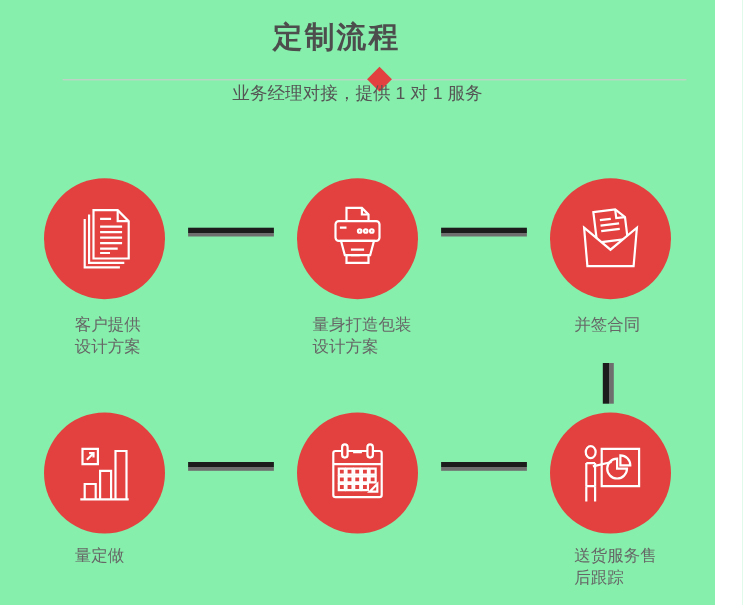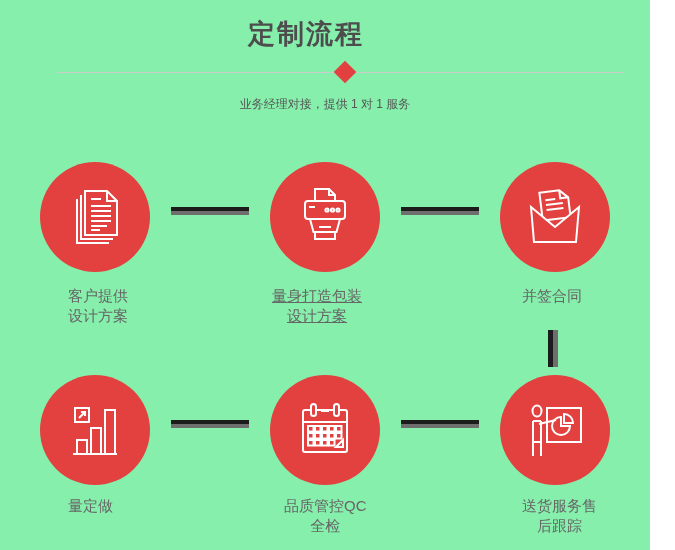--- a/index.html
+++ b/index.html
@@ -22,38 +22,37 @@
   }
   .divider{
     position:absolute;top:72px;left:57px;width:567px;height:1px;
     background:var(--divider-gray);
   }
   .diamond{
     position:absolute;top:64px;left:337px;width:16px;height:16px;
     background:var(--accent-red);transform:rotate(45deg);
   }
   .subtitle{
-    position:absolute;top:96px;left:0;right:0;
-    text-align:center;font-size:12px;color:var(--subtitle-gray);
+    position:absolute;top:75px;left:0;right:0;
+    text-align:center;font-size:16px;color:var(--subtitle-gray);
   }
 
   .circle{
     position:absolute;width:110px;height:110px;border-radius:50%;
     background:var(--accent-red);
     display:flex;align-items:center;justify-content:center;
   }
   .c1{left:40px;top:162px;} .c2{left:270px;top:162px;} .c3{left:500px;top:162px;}
   .c4{left:40px;top:375px;} .c5{left:270px;top:375px;} .c6{left:500px;top:375px;}
 
   .step-label{
     position:absolute;font-size:15px;line-height:20px;color:var(--label-gray);
     white-space:nowrap;
-    text-align:center;
-  }
-  .l1{left:68px;top:286px;}  .l2{left:272px;top:286px;text-decoration:underline;} .l3{left:522px;top:286px;}
+  }
+  .l1{left:68px;top:286px;}  .l2{left:284px;top:286px;} .l3{left:522px;top:286px;}
   .l4{left:68px;top:496px;}  .l5{left:284px;top:496px;} .l6{left:522px;top:496px;}
   .step-label span{display:block;}
 
   .hbar{
     position:absolute;width:78px;height:8px;
     background:linear-gradient(to bottom,var(--connector-dark) 0 55%,var(--connector-light) 55% 100%);
   }
   .hb1{left:171px;top:207px;} .hb2{left:401px;top:207px;}
   .hb3{left:171px;top:420px;} .hb4{left:401px;top:420px;}
   .vbar{
@@ -170,24 +169,20 @@
         <rect x="29" y="35" width="5.5" height="5.5"></rect>
         <rect x="36" y="35" width="5.5" height="5.5"></rect>
         <rect x="43" y="35" width="5.5" height="5.5"></rect>
       <rect x="15" y="42" width="5.5" height="5.5"></rect>
         <rect x="22" y="42" width="5.5" height="5.5"></rect>
         <rect x="29" y="42" width="5.5" height="5.5"></rect>
         <rect x="36" y="42" width="5.5" height="5.5"></rect>
       <path d="M43,49 L50,42 V49 Z"></path>
     </svg>
   </div>
-  <div class="step-label l5">
-    <span>品质管控QC</span>
-    <span>全检</span>
-  </div>
 
   <div class="circle c6">
     <svg class="icon-svg" width="64" height="64" viewBox="0 0 64 64" fill="none" stroke="#fff" stroke-width="2">
       <rect x="24" y="10" width="34" height="34"></rect>
       <path d="M38,19 A9,9 0 1 0 47,28 L38,28 Z"></path>
       <path d="M41,25 L41,16 A9,9 0 0 1 50,25 Z"></path>
       <ellipse cx="14" cy="13" rx="4.5" ry="5.5"></ellipse>
       <path d="M10,23 V44"></path>
       <path d="M18,23 V44"></path>
       <path d="M10,23 H18"></path>

